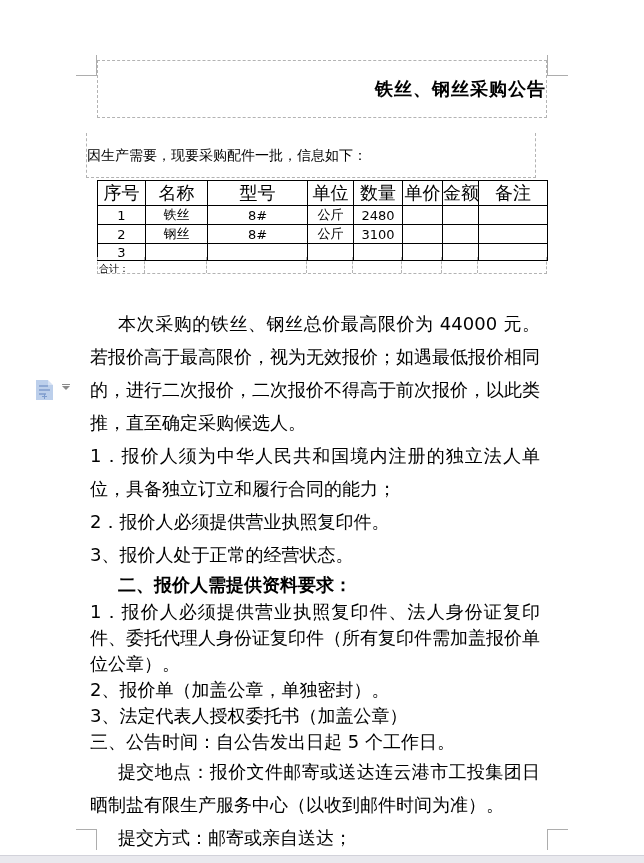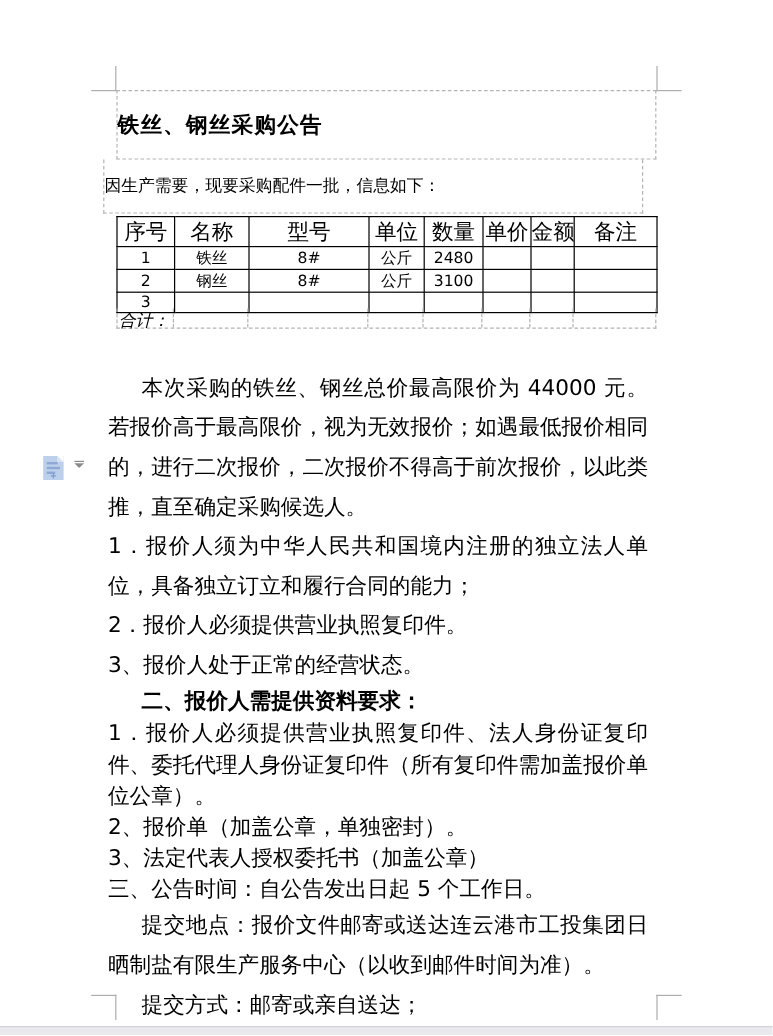--- a/index.html
+++ b/index.html
@@ -17,23 +17,23 @@
   .crop.tl-v { left:96px;  top:55px;  width:1px;  height:21px; }
   .crop.tr-h { left:547px; top:75px;  width:21px; height:1px; }
   .crop.tr-v { left:547px; top:55px;  width:1px;  height:21px; }
   .crop.bl-h { left:76px;  top:829px; width:21px; height:1px; }
   .crop.bl-v { left:96px;  top:829px; width:1px;  height:21px; }
   .crop.br-h { left:547px; top:829px; width:21px; height:1px; }
   .crop.br-v { left:547px; top:829px; width:1px;  height:21px; }
 
   
   .title-box {
-    position:absolute; left:97px; top:75px; width:450px; height:58px;
+    position:absolute; left:97px; top:60px; width:450px; height:58px;
     border:1px dashed #b3b3b3;
-    display:flex; align-items:center; justify-content:flex-start;
+    display:flex; align-items:center; justify-content:flex-end;
   }
   .doc-title { font-size:18px; font-weight:bold; letter-spacing:1px; }
 
   
   .intro-box {
     position:absolute; left:86px; top:133px; width:450px; height:45px;
     border-left:1px dashed #b3b3b3; border-right:1px dashed #b3b3b3;
     border-bottom:1px dashed #b3b3b3;
     display:flex; align-items:center;
   }
@@ -57,21 +57,21 @@
     display:flex;
     border-left:1px dashed #b3b3b3; border-right:1px dashed #b3b3b3;
     border-bottom:1px dashed #b3b3b3;
   }
   .total-cell { height:100%; border-right:1px dashed #b3b3b3; }
   .total-cell:last-child { border-right:none; flex:1; }
   .total-cell.c0 { width:47px; }  .total-cell.c1 { width:62px; }
   .total-cell.c2 { width:100px; } .total-cell.c3 { width:46px; }
   .total-cell.c4 { width:49px; }  .total-cell.c5 { width:40px; }
   .total-cell.c6 { width:36px; }
-  .total-label { font-size:14px; line-height:15px; padding-left:1px; white-space:nowrap;font-style:italic; }
+  .total-label { font-size:10px; line-height:15px; padding-left:1px; white-space:nowrap; }
 
   
   .body-text {
     position:absolute; left:90px; top:276px; width:450px;
     font-size:18px; text-align:justify;margin-top:31px;
   }
   .body-text p { margin:0; }
   .wide  { line-height:33px; }
   .mid   { line-height:26px; }
   .head2 { line-height:28px; font-weight:bold; }

